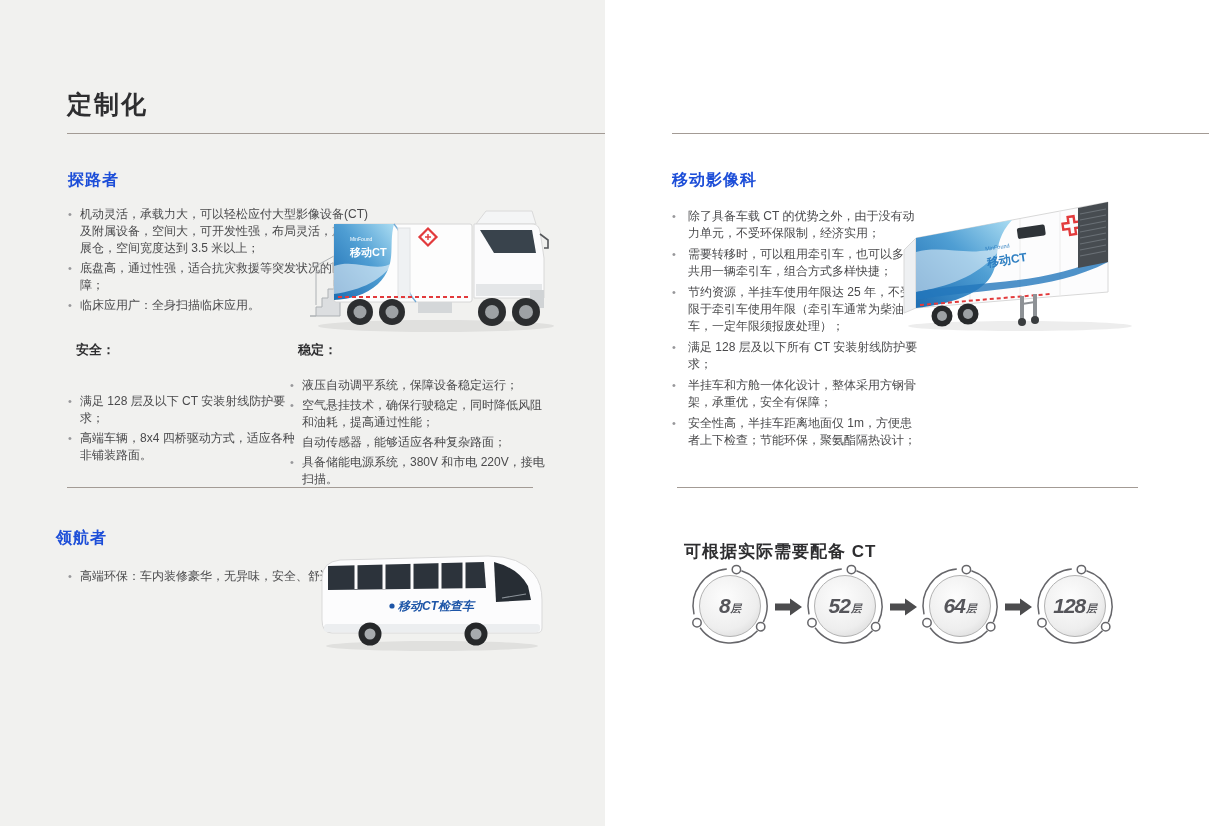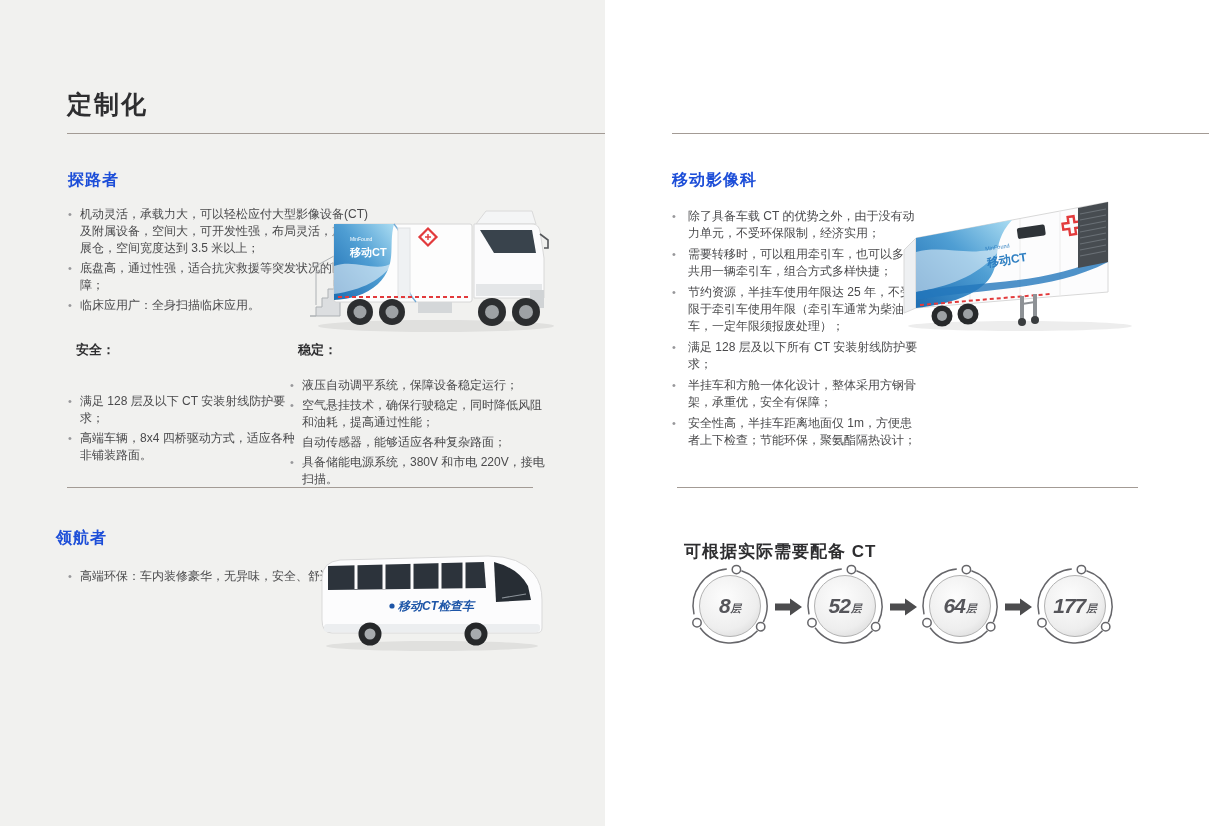--- a/index.html
+++ b/index.html
@@ -321,16 +321,16 @@
       <path d="M14.1 67.7 A37 37 0 0 0 71.5 70.8"></path>
       <path d="M77.3 62.2 A37 37 0 0 0 55.4 10.8"></path>
     </g>
     <g fill="#ffffff" stroke="#66666a" stroke-width="1.5">
       <circle cx="50.4" cy="9.6" r="4.2"></circle>
         <circle cx="11" cy="62.8" r="4.2"></circle>
         <circle cx="74.7" cy="66.7" r="4.2"></circle>
     </g>
   </svg>
   <div class="badge-label">
-    <span class="badge-num">177</span>
+    <span class="badge-num">128</span>
     <span class="badge-unit">层</span>
   </div>
 </div>
 
 </body></html>

